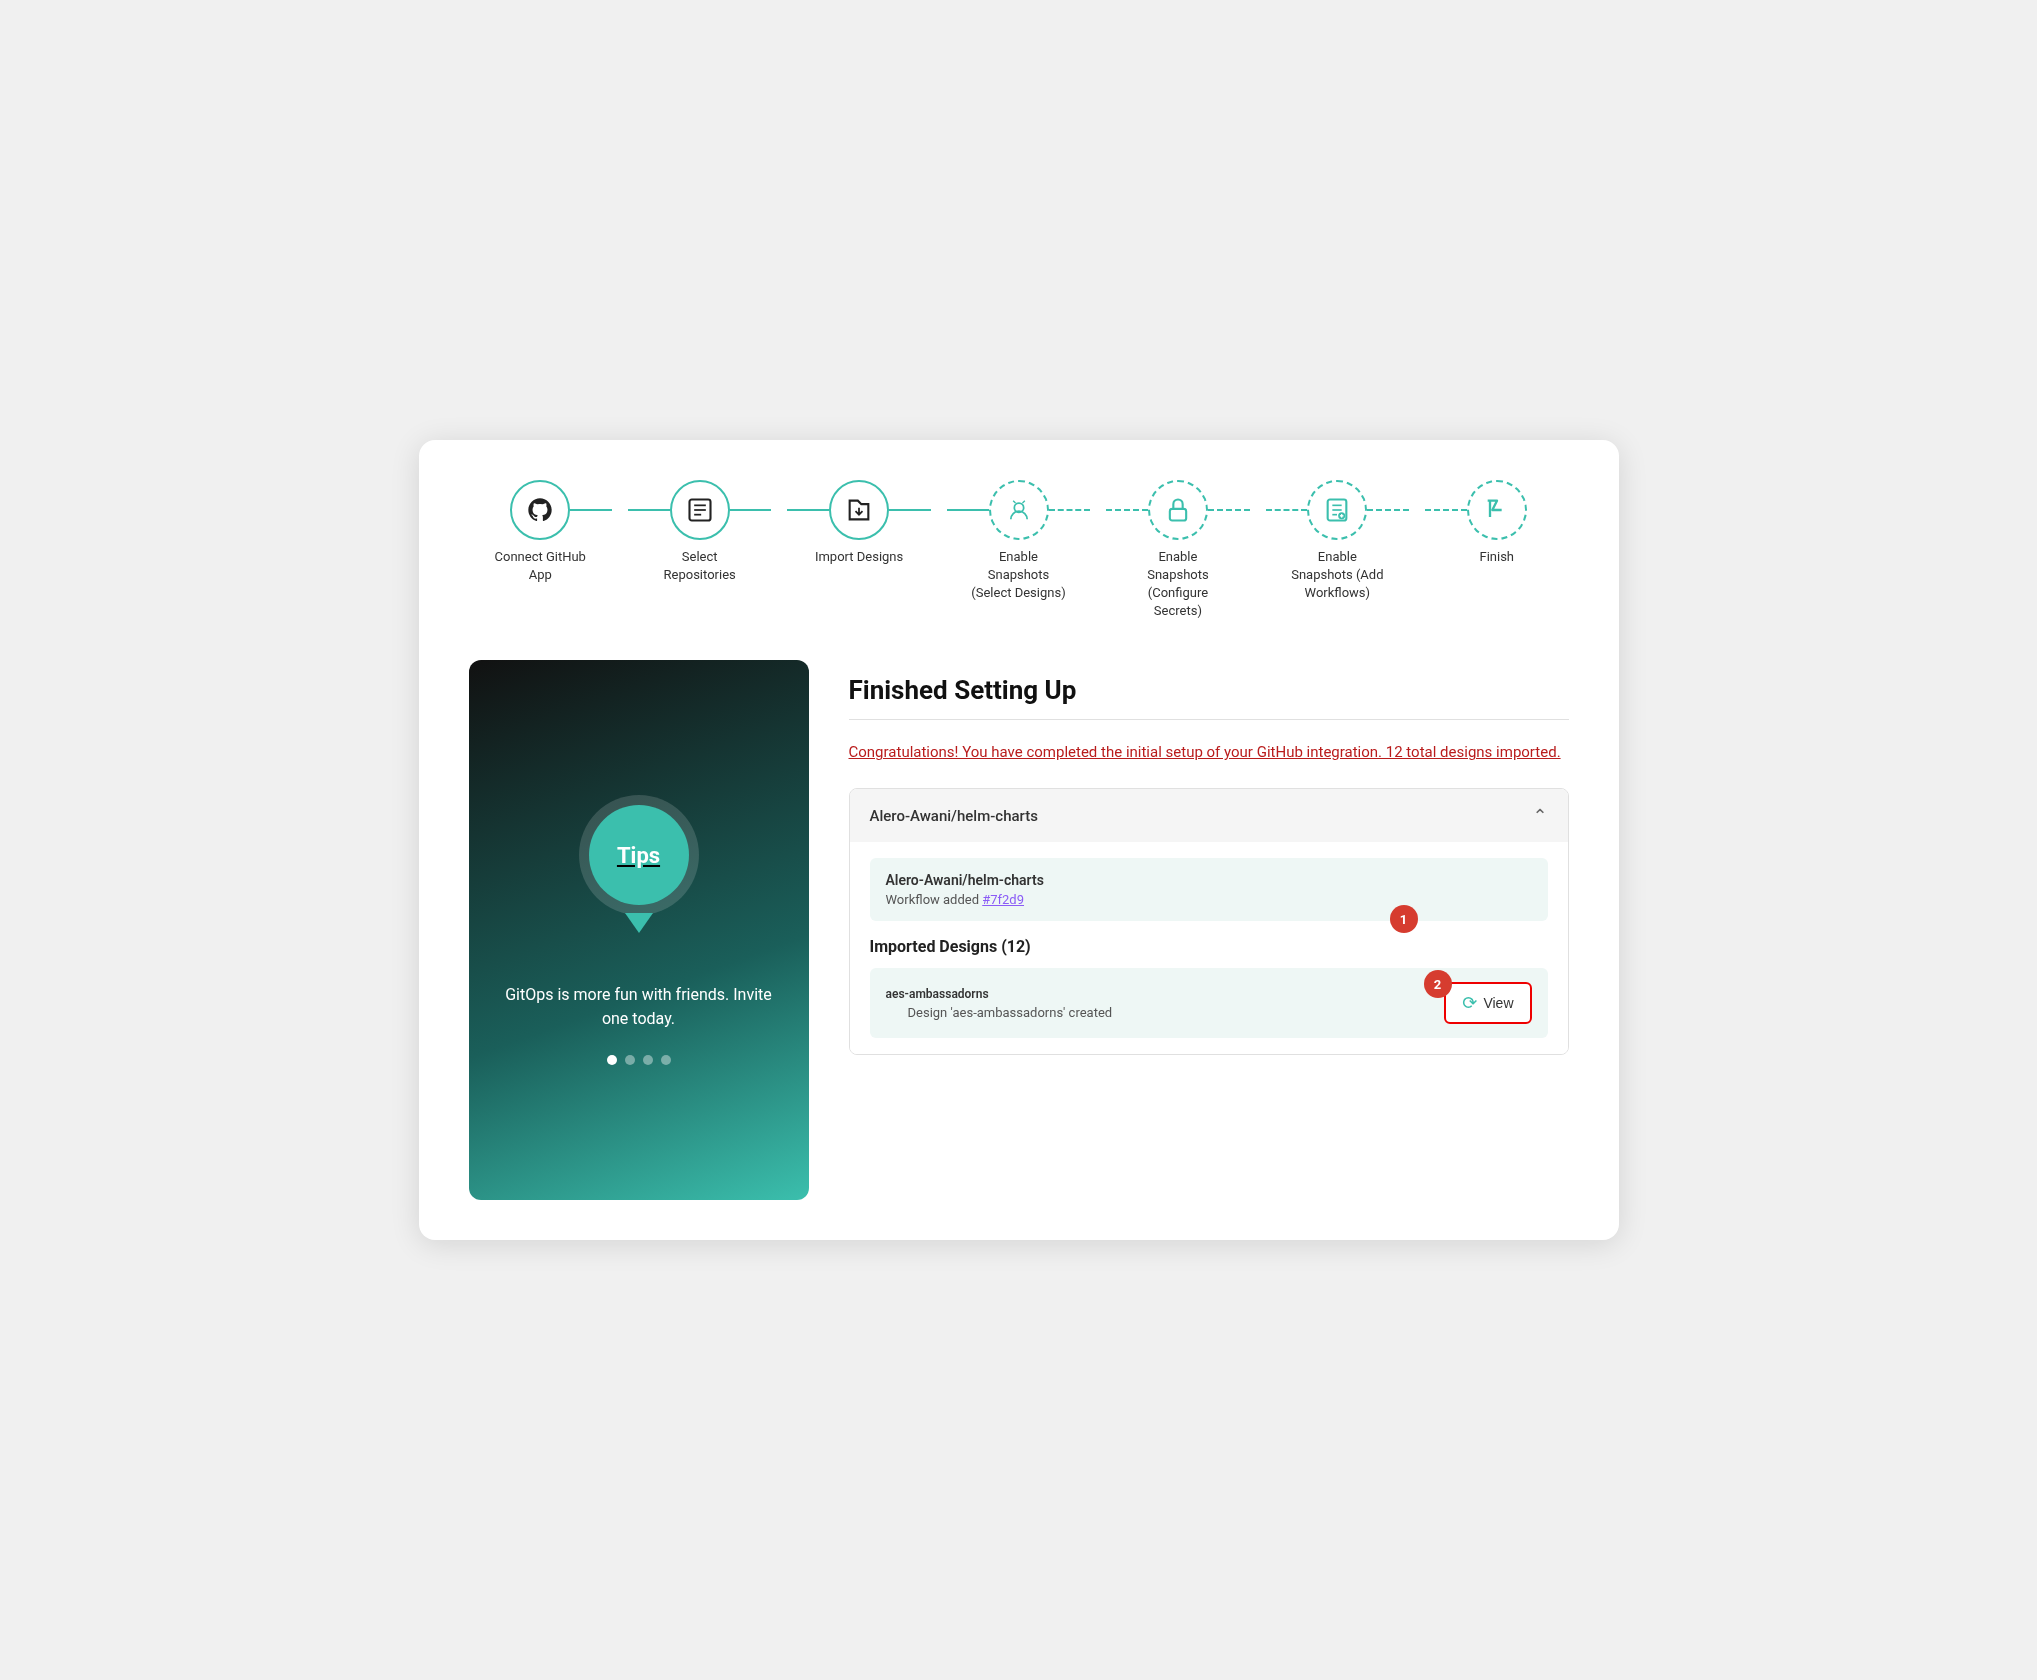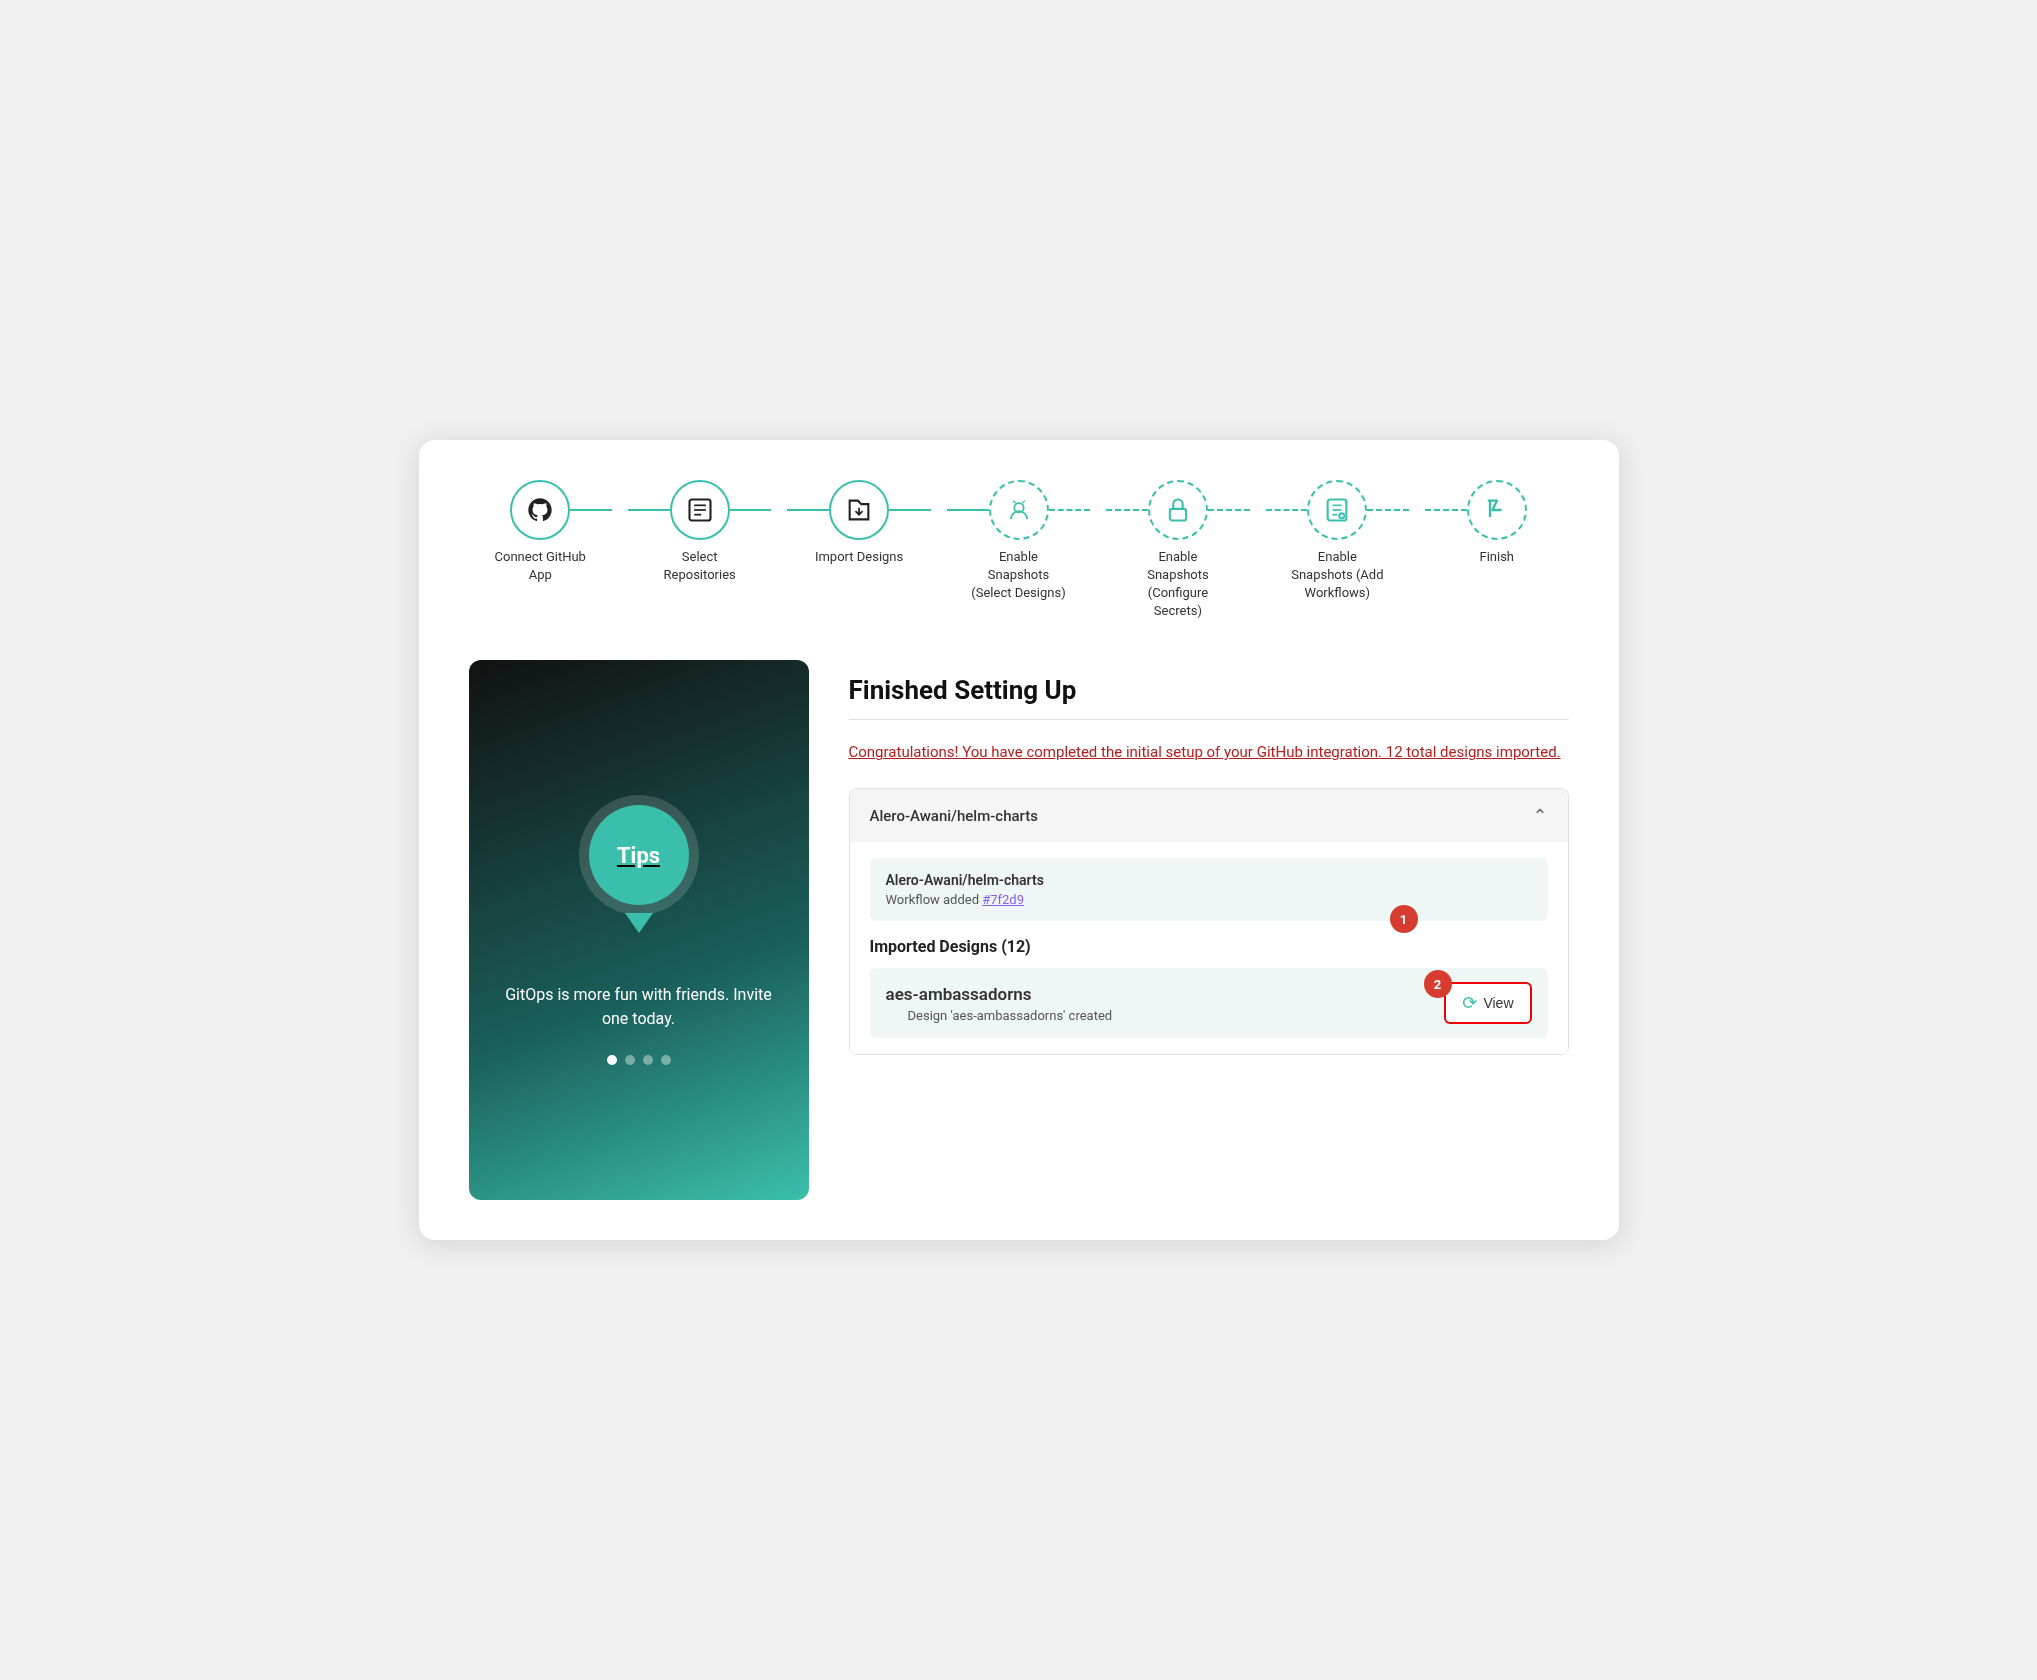--- a/index.html
+++ b/index.html
@@ -245,21 +245,21 @@
     .design-card {
       background: #eef7f5;
       border-radius: 6px;
       padding: 14px 16px;
       display: flex;
       align-items: center;
       justify-content: space-between;
       position: relative;
     }
     .design-card-info .design-name {
-      font-size: 17px;
+      font-size: 12px;
       font-weight: 600;
       color: #333;
       margin-bottom: 4px;
     }
     .design-card-info .design-status {
       font-size: 13px;
       color: #555;
       padding-left: 22px;
     }
     .view-btn {

